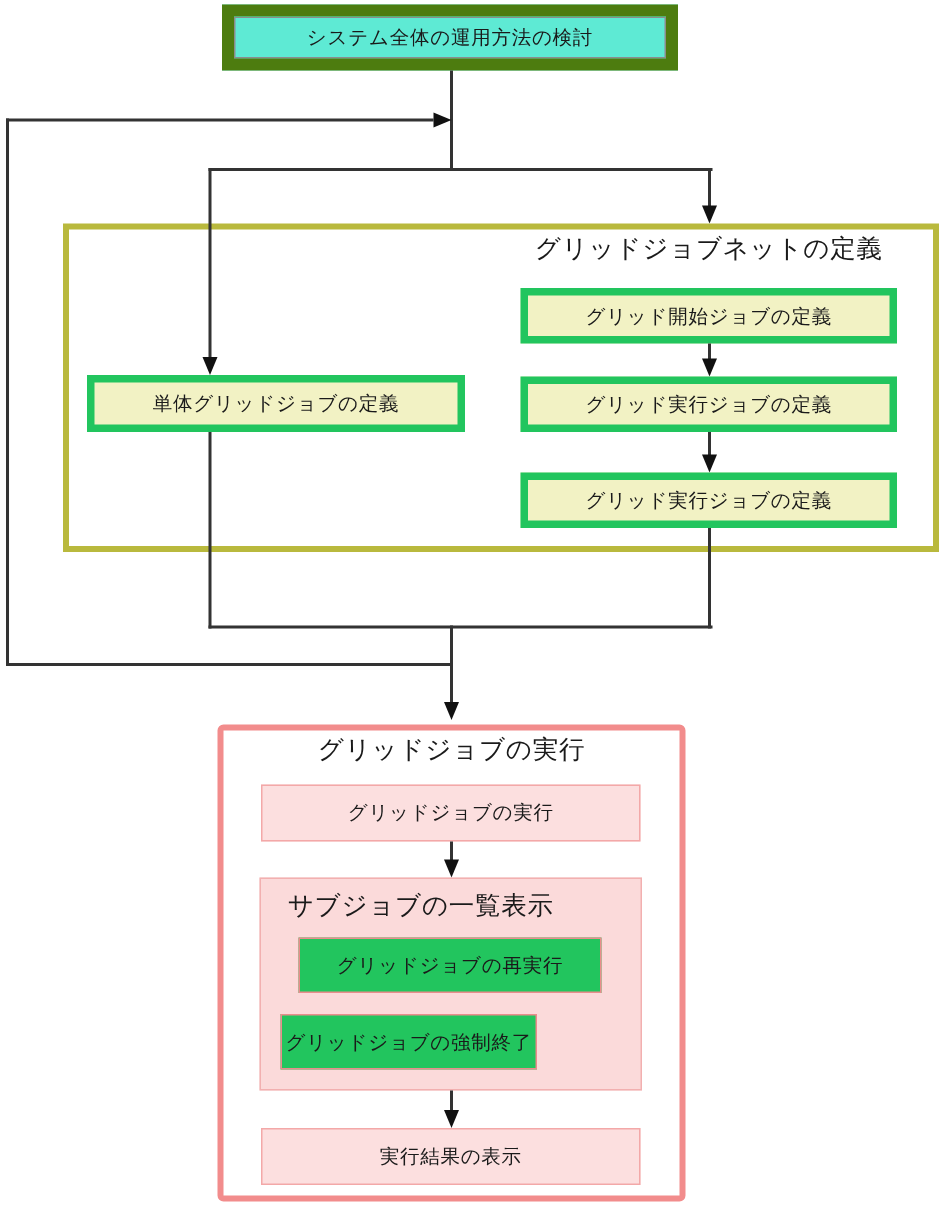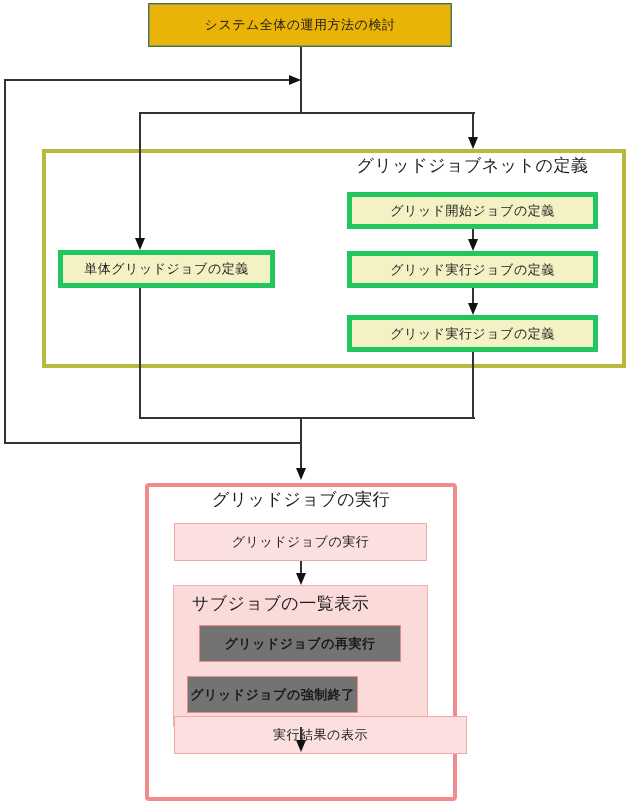--- a/index.html
+++ b/index.html
@@ -19,23 +19,23 @@
     display:flex;
     align-items:center;
     justify-content:center;
     text-align:center;
     font-size:13px;
     line-height:1.2;
     letter-spacing:.5px;
   }
   
   .top-box{
-    border:1px solid #4d7c0f;
+    border:8px solid #4d7c0f;
     box-shadow:inset 0 0 0 1px #8c8c8c;
-    background:#eab308;
+    background:#5eead4;
     z-index:3;
     text-align:right;
   }
   
   .olive-box{
     border:4px solid #b9b93d;
     background:#ffffff;
     z-index:1;
   }
   .yellow-item{
@@ -54,24 +54,23 @@
     background:#fcdfdf;
     border:1px solid #f3a8a8;
     z-index:4;
   }
   .pink-panel{
     background:#fbdada;
     border:1px solid #f2b0b0;
     z-index:2;
   }
   .rose-item{
-    background:#737373;
+    background:#22c55e;
     border:1px solid #ea8c8c;
     z-index:4;
-    font-weight:bold;
   }
   .group-title{
     font-size:17px;
     z-index:4;
   }
   
   .line{background:#333333;z-index:5;}
   .arrow-down{
     width:0;height:0;
     border-left:5px solid transparent;
@@ -107,21 +106,21 @@
 
   <div class="abs line" style="left:139px;top:112px;width:2px;height:128px;"></div>
   <div class="abs arrow-down" style="left:135px;top:238px;"></div>
 
   <div class="abs line" style="left:472px;top:112px;width:2px;height:26px;"></div>
   <div class="abs arrow-down" style="left:468px;top:137px;"></div>
 
   <div class="abs olive-box" style="left:42px;top:149px;width:584px;height:219px;"></div>
   <div class="abs label group-title" style="left:347px;top:158px;width:251px;height:17px;">グリッドジョブネットの定義</div>
 
-  <div class="abs label yellow-item" style="left:58px;top:250px;width:217px;height:38px;">
+  <div class="abs label yellow-item" style="left:58px;top:250px;width:252px;height:38px;">
     <span>単体グリッドジョブの定義</span>
   </div>
 
   <div class="abs label yellow-item" style="left:347px;top:192px;width:251px;height:37px;">
     <span>グリッド開始ジョブの定義</span>
   </div>
   <div class="abs line" style="left:472px;top:229px;width:2px;height:11px;"></div>
   <div class="abs arrow-down" style="left:468px;top:239px;"></div>
 
   <div class="abs label yellow-item" style="left:347px;top:251px;width:251px;height:37px;">
@@ -157,17 +156,17 @@
   <div class="abs label rose-item" style="left:199px;top:625px;width:202px;height:37px;">
     <span>グリッドジョブの再実行</span>
   </div>
   <div class="abs label rose-item" style="left:187px;top:676px;width:171px;height:37px;">
     <span>グリッドジョブの強制終了</span>
   </div>
 
   <div class="abs line" style="left:300px;top:727px;width:2px;height:13px;"></div>
   <div class="abs arrow-down" style="left:296px;top:740px;"></div>
 
-  <div class="abs label pink-item" style="left:174px;top:716px;width:293px;height:38px;align-items:center;">
+  <div class="abs label pink-item" style="left:174px;top:752px;width:253px;height:38px;align-items:center;">
     <span>実行結果の表示</span>
   </div>
 
 </div>
 
 </body></html>

